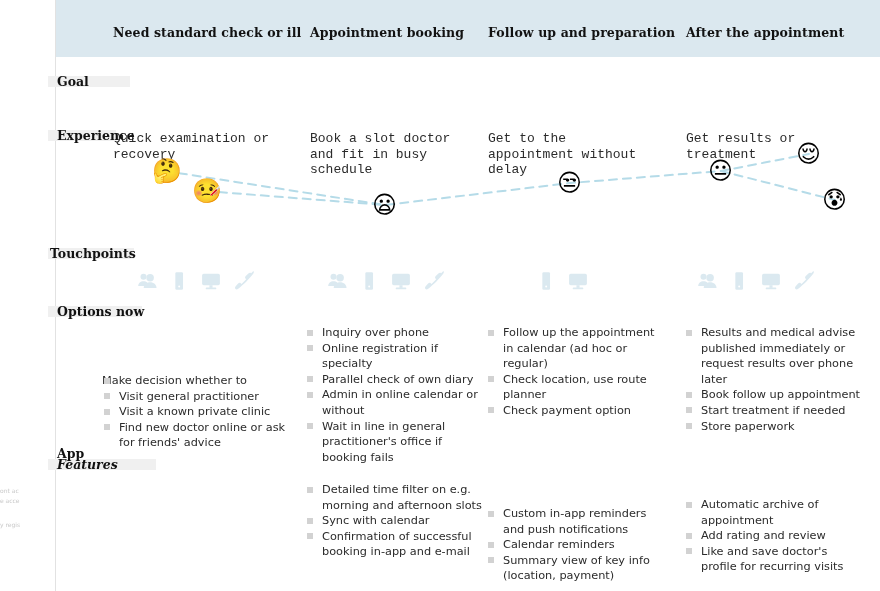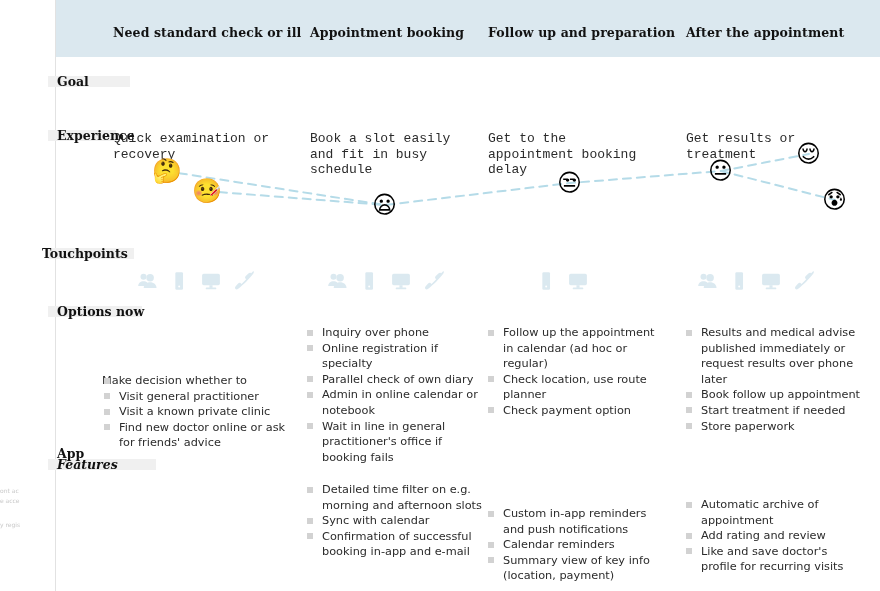--- a/index.html
+++ b/index.html
@@ -59,22 +59,22 @@
 
   <div class="col-head" style="left:113px;">Need standard check or ill</div>
   <div class="col-head" style="left:310px;">Appointment booking</div>
   <div class="col-head" style="left:488px;">Follow up and preparation</div>
   <div class="col-head" style="left:686px;">After the appointment</div>
 
   <div class="label-bar" style="left:48px;top:76px;width:82px;"></div>
   <div class="row-label" style="left:57px;top:74px;">Goal</div>
 
   <div class="body-text" style="left:113px;top:91px;width:180px;">Quick examination or recovery</div>
-  <div class="body-text" style="left:310px;top:91px;width:160px;">Book a slot easily and fit in busy schedule</div>
-  <div class="body-text" style="left:488px;top:91px;width:170px;">Get to the appointment booking delay</div>
+  <div class="body-text" style="left:310px;top:91px;width:160px;">Book a slot doctor and fit in busy schedule</div>
+  <div class="body-text" style="left:488px;top:91px;width:170px;">Get to the appointment without delay</div>
   <div class="body-text" style="left:686px;top:91px;width:180px;">Get results or treatment</div>
 
   <div class="label-bar" style="left:48px;top:130px;width:68px;"></div>
   <div class="row-label" style="left:57px;top:128px;">Experience</div>
 
   <svg class="exp-svg" viewBox="0 0 880 591" xmlns="http://www.w3.org/2000/svg">
     <g id="exp-lines" fill="none" stroke="#b5dbe8" stroke-width="2" stroke-dasharray="8 6" stroke-linecap="round">
         <polyline points="165,171 385,205 570,183 721,171 809,154"></polyline>
         <polyline points="205,191 385,205"></polyline>
         <polyline points="721,171 835,200"></polyline>
@@ -85,21 +85,21 @@
       <div class="emoji" style="left: 152px; top: 158px; font-size: 24px; line-height: 26px;">🤔</div>
       <div class="emoji" style="left: 192px; top: 178px; font-size: 24px; line-height: 26px;">🤒</div>
       <div class="emoji" style="left: 372px; top: 192px; font-size: 24px; line-height: 26px;">😦</div>
       <div class="emoji" style="left: 557px; top: 170px; font-size: 24px; line-height: 26px;">😒</div>
       <div class="emoji" style="left: 708px; top: 158px; font-size: 24px; line-height: 26px;">😐</div>
       <div class="emoji" style="left: 796px; top: 141px; font-size: 24px; line-height: 26px;">😌</div>
       <div class="emoji" style="left: 822px; top: 187px; font-size: 24px; line-height: 26px;">😰</div>
     </div>
 
   <div class="label-bar" style="left:48px;top:248px;width:86px;"></div>
-  <div class="row-label" style="left:42px;top:246px;">Touchpoints</div>
+  <div class="row-label" style="left:50px;top:246px;">Touchpoints</div>
 
   <div id="touchpoint-layer">
       <div class="tp-icon" style="left: 136px; top: 270px;">
         <svg viewBox="0 0 24 24">
           <circle cx="8.2" cy="7.4" r="3.3" fill="#dbe9f0"></circle>
           <path d="M2.4 17.5c0-3.1 2.6-5.1 5.8-5.1s5.8 2 5.8 5.1z" fill="#dbe9f0"></path>
           <circle cx="15.4" cy="8.4" r="4.1" fill="#dbe9f0"></circle>
           <path d="M8.4 19.6c0-3.8 3.1-6.3 7-6.3s7 2.5 7 6.3z" fill="#dbe9f0"></path>
         </svg>
       </div>
@@ -194,21 +194,21 @@
   <div class="bullet-list" id="opt-c1" style="left:102px;top:325px;width:185px;">
       <div class="bl-item bl-plain">Make decision whether to</div>
       <div class="bl-item">Visit general practitioner</div>
       <div class="bl-item">Visit a known private clinic</div>
       <div class="bl-item">Find new doctor online or ask for friends' advice</div>
     </div>
   <div class="bullet-list" id="opt-c2" style="left:305px;top:325px;width:185px;">
       <div class="bl-item">Inquiry over phone</div>
       <div class="bl-item">Online registration if specialty</div>
       <div class="bl-item">Parallel check of own diary</div>
-      <div class="bl-item">Admin in online calendar or notebook</div>
+      <div class="bl-item">Admin in online calendar or without</div>
       <div class="bl-item">Wait in line in general practitioner's office if booking fails</div>
     </div>
   <div class="bullet-list" id="opt-c3" style="left:486px;top:325px;width:180px;">
       <div class="bl-item">Follow up the appointment in calendar (ad hoc or regular)</div>
       <div class="bl-item">Check location, use route planner</div>
       <div class="bl-item">Check payment option</div>
     </div>
   <div class="bullet-list" id="opt-c4" style="left:684px;top:325px;width:180px;">
       <div class="bl-item">Results and medical advise published immediately or request results over phone later</div>
       <div class="bl-item">Book follow up appointment</div>

